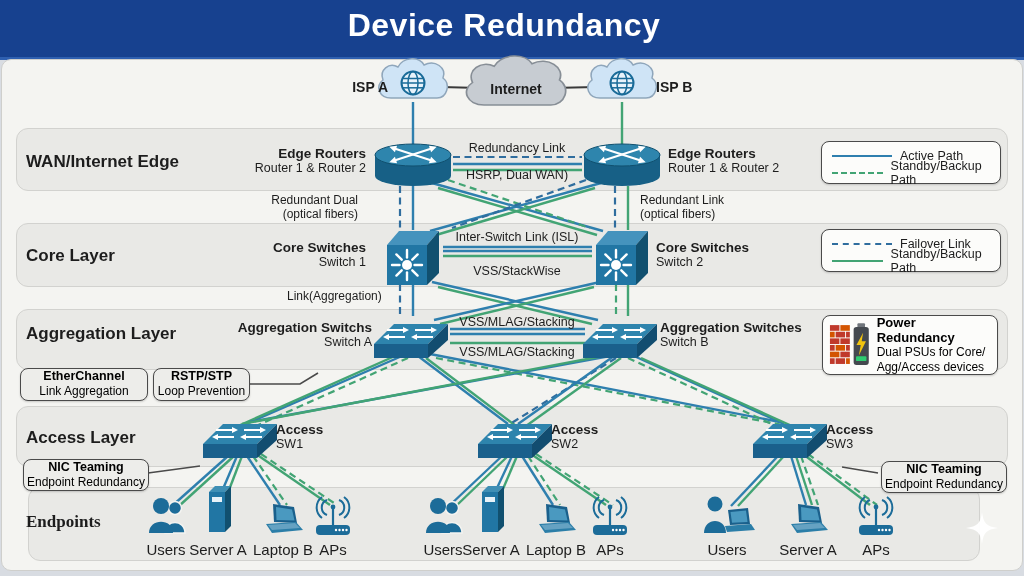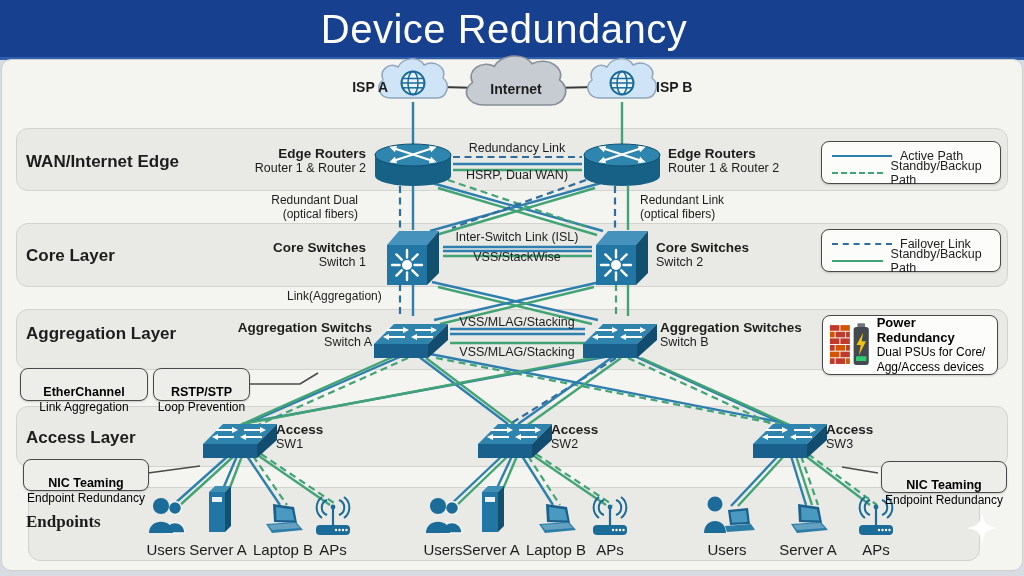--- a/index.html
+++ b/index.html
@@ -1,36 +1,36 @@
 <!DOCTYPE html>
 <html><head>
 <meta charset="utf-8">
 <style>
   html,body{margin:0;padding:0;}
   body{width:1024px;height:576px;position:relative;overflow:hidden;
        font-family:"Liberation Sans",sans-serif;background:#d8dce2;}
   .hdr{position:absolute;left:0;top:0;width:1024px;height:57px;background:#17418f;
        border-bottom:3px solid #2e5fb0;z-index:0;}
   .hdr-title{position:absolute;left:0;top:7px;width:1008px;text-align:center;
-       color:#ffffff;font-size:40px;font-weight:normal;letter-spacing:.5px;}
+       color:#ffffff;font-size:32px;font-weight:bold;letter-spacing:.5px;}
   .canvas{position:absolute;left:1px;top:59px;width:1022px;height:512px;background:#f4f4f1;
        border:1px solid #cfcfcc;border-radius:10px;box-sizing:border-box;z-index:1;}
   .band{position:absolute;background:#e9e9e6;border:1px solid #d2d2cf;border-radius:12px;
        box-sizing:border-box;z-index:1;}
   #svgwrap{position:absolute;left:0;top:0;width:1024px;height:576px;z-index:2;}
   .txt{position:absolute;z-index:3;color:#1d1d1d;}
   .layer-lab{font-size:17px;font-weight:bold;}
   .dev{line-height:15px;font-size:12.5px;}
   .dev .l1{font-weight:bold;font-size:13.5px;}
   .link-lab{font-size:12.5px;font-weight:normal;text-align:center;}
   .note{font-size:12px;line-height:14px;}
   .ep-lab{font-size:15px;text-align:center;}
   .cloud-lab{font-weight:bold;font-size:14px;}
   .cobox{position:absolute;z-index:4;background:#ededea;border:1.5px solid #4a4a4a;border-radius:8px;
-       box-sizing:border-box;text-align:center;padding-top:16px;line-height:14.5px;
+       box-sizing:border-box;text-align:center;padding-top:0;line-height:14.5px;
        box-shadow:0 1px 2px rgba(0,0,0,.18);}
   .cobox .l1{font-weight:bold;font-size:12.5px;}
   .cobox .l2{font-size:12px;}
   .legend{position:absolute;z-index:4;background:#fcfcfa;border:1.5px solid #4a4a4a;border-radius:8px;
        box-sizing:border-box;padding:5px 8px 4px 10px;box-shadow:0 1px 2px rgba(0,0,0,.18);}
   .leg-row{display:flex;align-items:center;gap:8px;height:17px;}
   .leg-line{width:60px;height:0;}
   .ls-solid-blue{border-top:2.6px solid #2e7fae;}
   .ls-dashed-green{border-top:2.6px dashed #42a474;}
   .ls-dashed-blue{border-top:2.6px dashed #2f6d9e;}
@@ -452,21 +452,21 @@
 
 <div class="txt dev" style="left:230px;top:240px;width:136px;text-align:right;">
   <div class="l1">Core Switches</div>
   <div>Switch 1</div>
 </div>
 <div class="txt dev" style="left:656px;top:240px;width:140px;">
   <div class="l1">Core Switches</div>
   <div>Switch 2</div>
 </div>
 <div class="txt link-lab" style="left:447px;top:230px;width:140px;">Inter-Switch Link (ISL)</div>
-<div class="txt link-lab" style="left:447px;top:250px;width:140px;">VSS/StackWise</div>
+<div class="txt link-lab" style="left:447px;top:264px;width:140px;">VSS/StackWise</div>
 <div class="txt note" style="left:287px;top:289px;width:120px;">Link(Aggregation)</div>
 
 <div class="txt dev" style="left:210px;top:320px;width:162px;text-align:right;">
   <div class="l1">Aggregation Switchs</div>
   <div>Switch A</div>
 </div>
 <div class="txt dev" style="left:660px;top:320px;width:172px;">
   <div class="l1">Aggregation Switches</div>
   <div>Switch B</div>
 </div>

